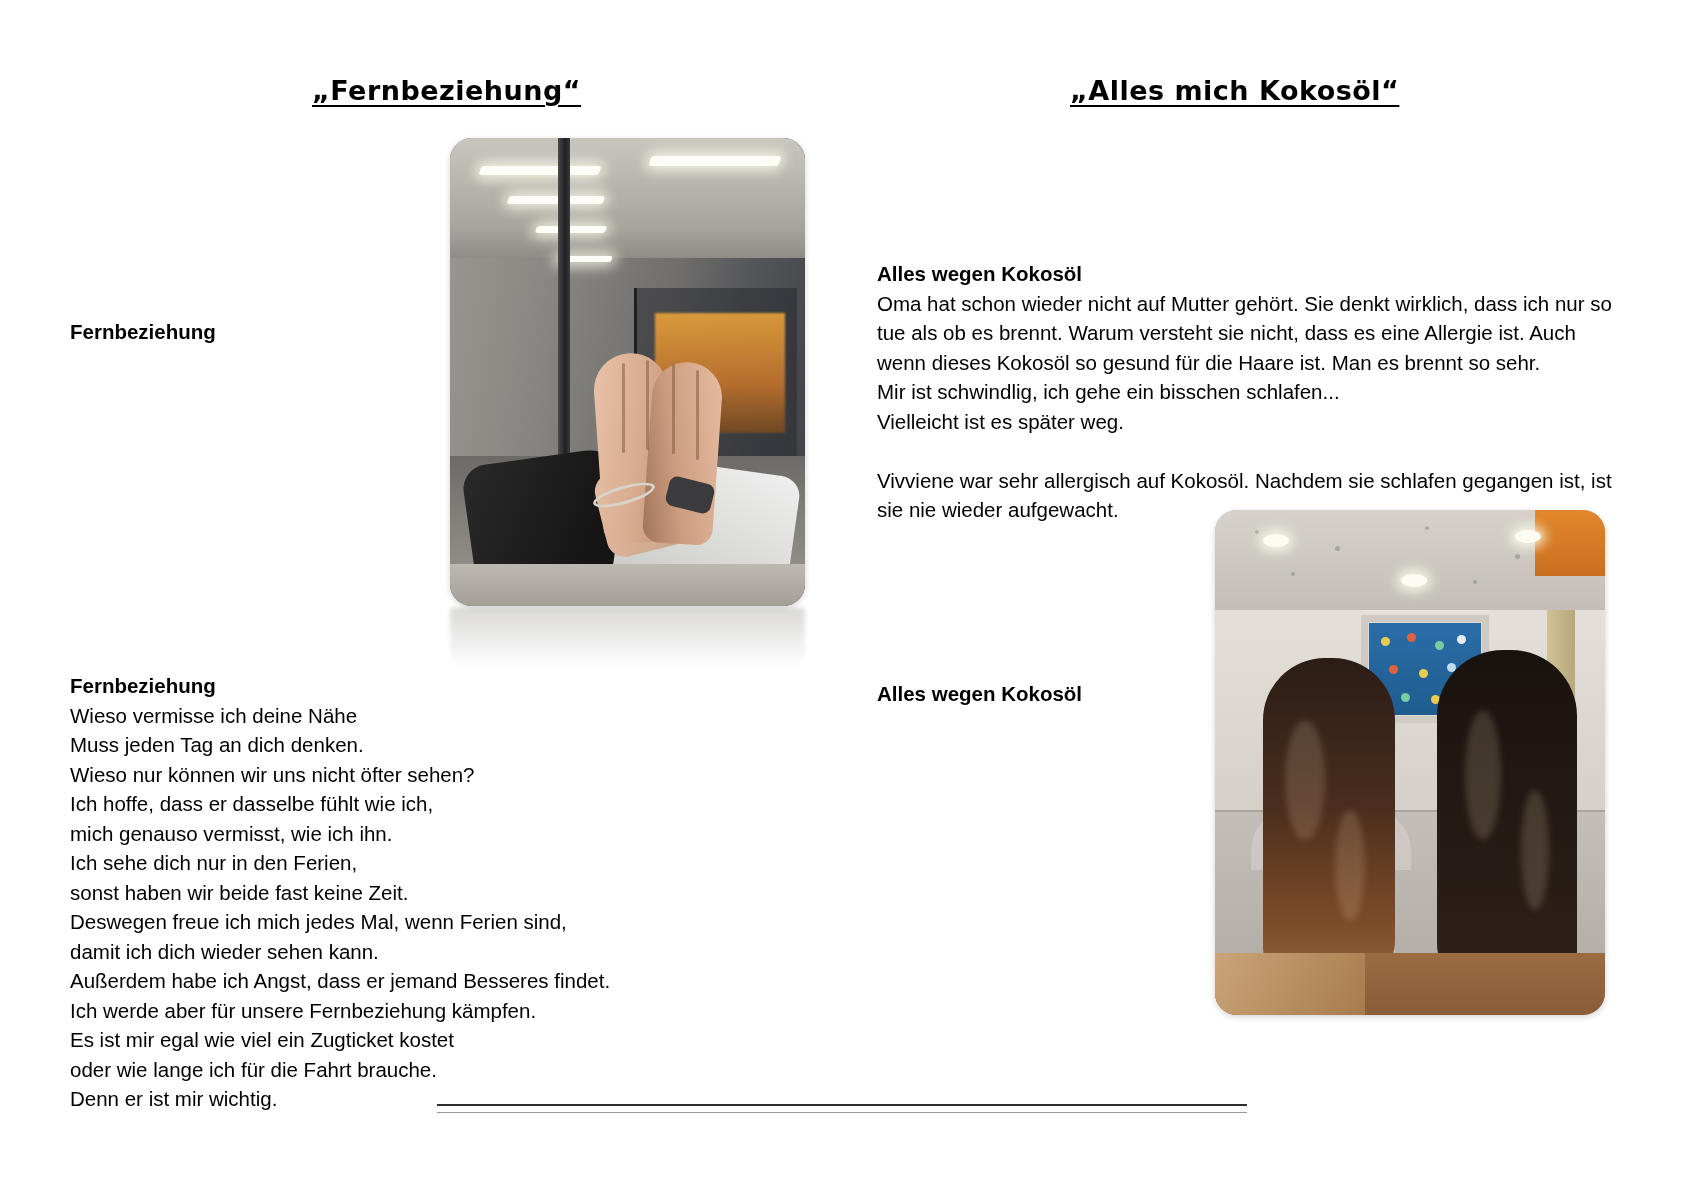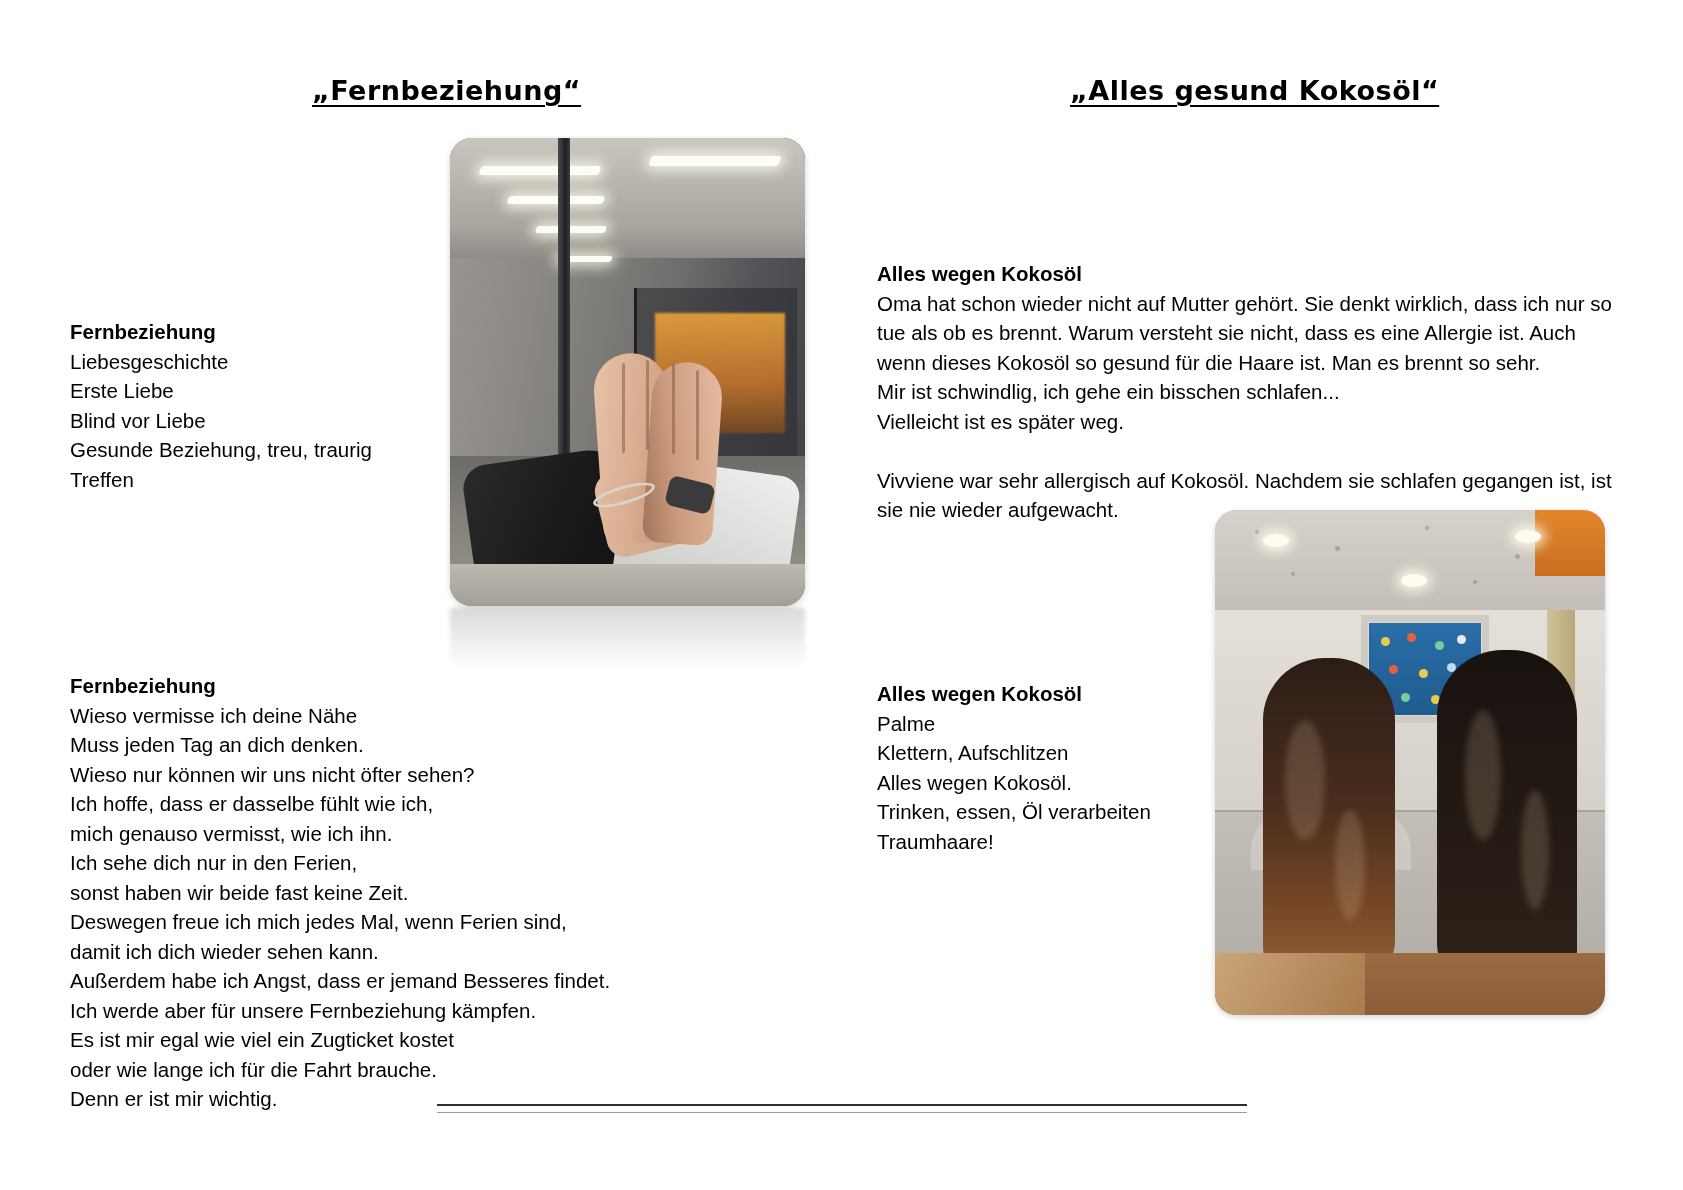--- a/index.html
+++ b/index.html
@@ -315,28 +315,24 @@
     color: #000;
   }
 </style>
 </head>
 <body>
 
 <div class="page">
 
   <div class="col-title" id="title-left">„Fernbeziehung“</div>
 
-  <div class="col-title" id="title-right">„Alles gesund Kokosöl“</div>
+  <div class="col-title" id="title-right">„Alles mich Kokosöl“</div>
 
   <div class="block" id="left-block-1">
-    <span class="bold-lead">Fernbeziehung</span><span>Liebesgeschichte
-Erste Liebe
-Blind vor Liebe
-Gesunde Beziehung, treu, traurig
-Treffen</span>
+    <span class="bold-lead">Fernbeziehung</span>
   </div>
 
   <div class="block" id="left-block-2">
     <span class="bold-lead">Fernbeziehung</span><span>Wieso vermisse ich deine Nähe
 Muss jeden Tag an dich denken.
 Wieso nur können wir uns nicht öfter sehen?
 Ich hoffe, dass er dasselbe fühlt wie ich,
 mich genauso vermisst, wie ich ihn.
 Ich sehe dich nur in den Ferien,
 sonst haben wir beide fast keine Zeit.
@@ -383,25 +379,21 @@
 
   <div class="block" id="right-block-1">
     <span class="bold-lead">Alles wegen Kokosöl</span><span>Oma hat schon wieder nicht auf Mutter gehört. Sie denkt wirklich, dass ich nur so tue als ob es brennt. Warum versteht sie nicht, dass es eine Allergie ist. Auch wenn dieses Kokosöl so gesund für die Haare ist. Man es brennt so sehr.
 Mir ist schwindlig, ich gehe ein bisschen schlafen...
 Vielleicht ist es später weg.
 
 Vivviene war sehr allergisch auf Kokosöl. Nachdem sie schlafen gegangen ist, ist sie nie wieder aufgewacht.</span>
   </div>
 
   <div class="block" id="right-block-2">
-    <span class="bold-lead">Alles wegen Kokosöl</span><span>Palme
-Klettern, Aufschlitzen
-Alles wegen Kokosöl.
-Trinken, essen, Öl verarbeiten
-Traumhaare!</span>
+    <span class="bold-lead">Alles wegen Kokosöl</span>
   </div>
 
   <div class="photo" id="photo-hair">
     <div class="p2-ceiling"></div>
     <div class="p2-orange"></div>
 
     <div class="p2-ceiling-speck" style="left:40px;  top:20px; width:4px; height:4px;"></div>
     <div class="p2-ceiling-speck" style="left:120px; top:36px; width:5px; height:5px;"></div>
     <div class="p2-ceiling-speck" style="left:210px; top:16px; width:4px; height:4px;"></div>
     <div class="p2-ceiling-speck" style="left:300px; top:44px; width:5px; height:5px;"></div>

